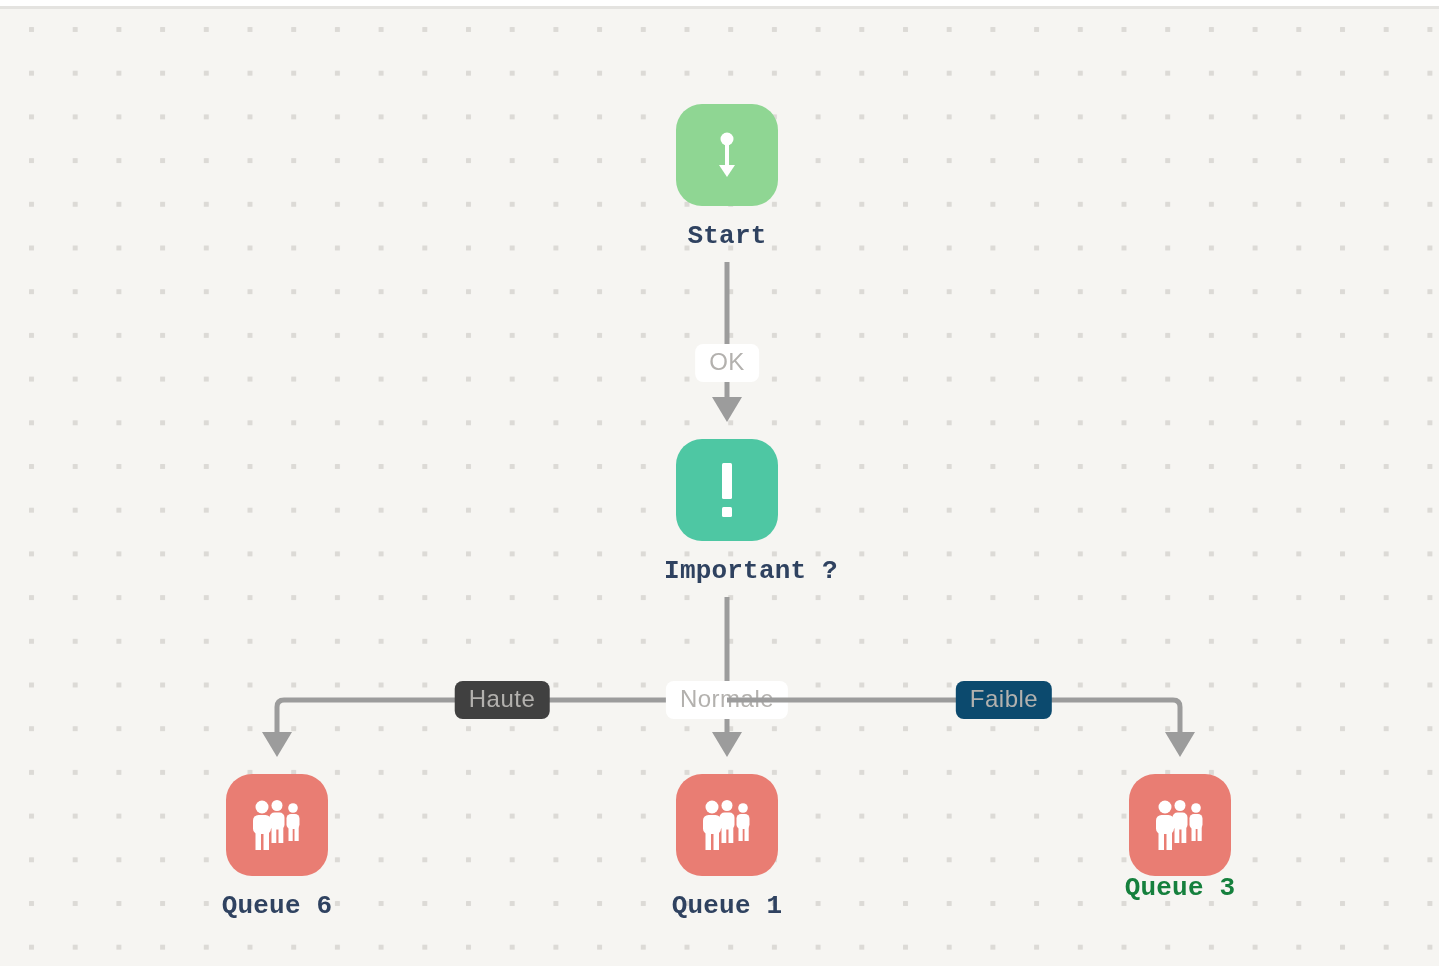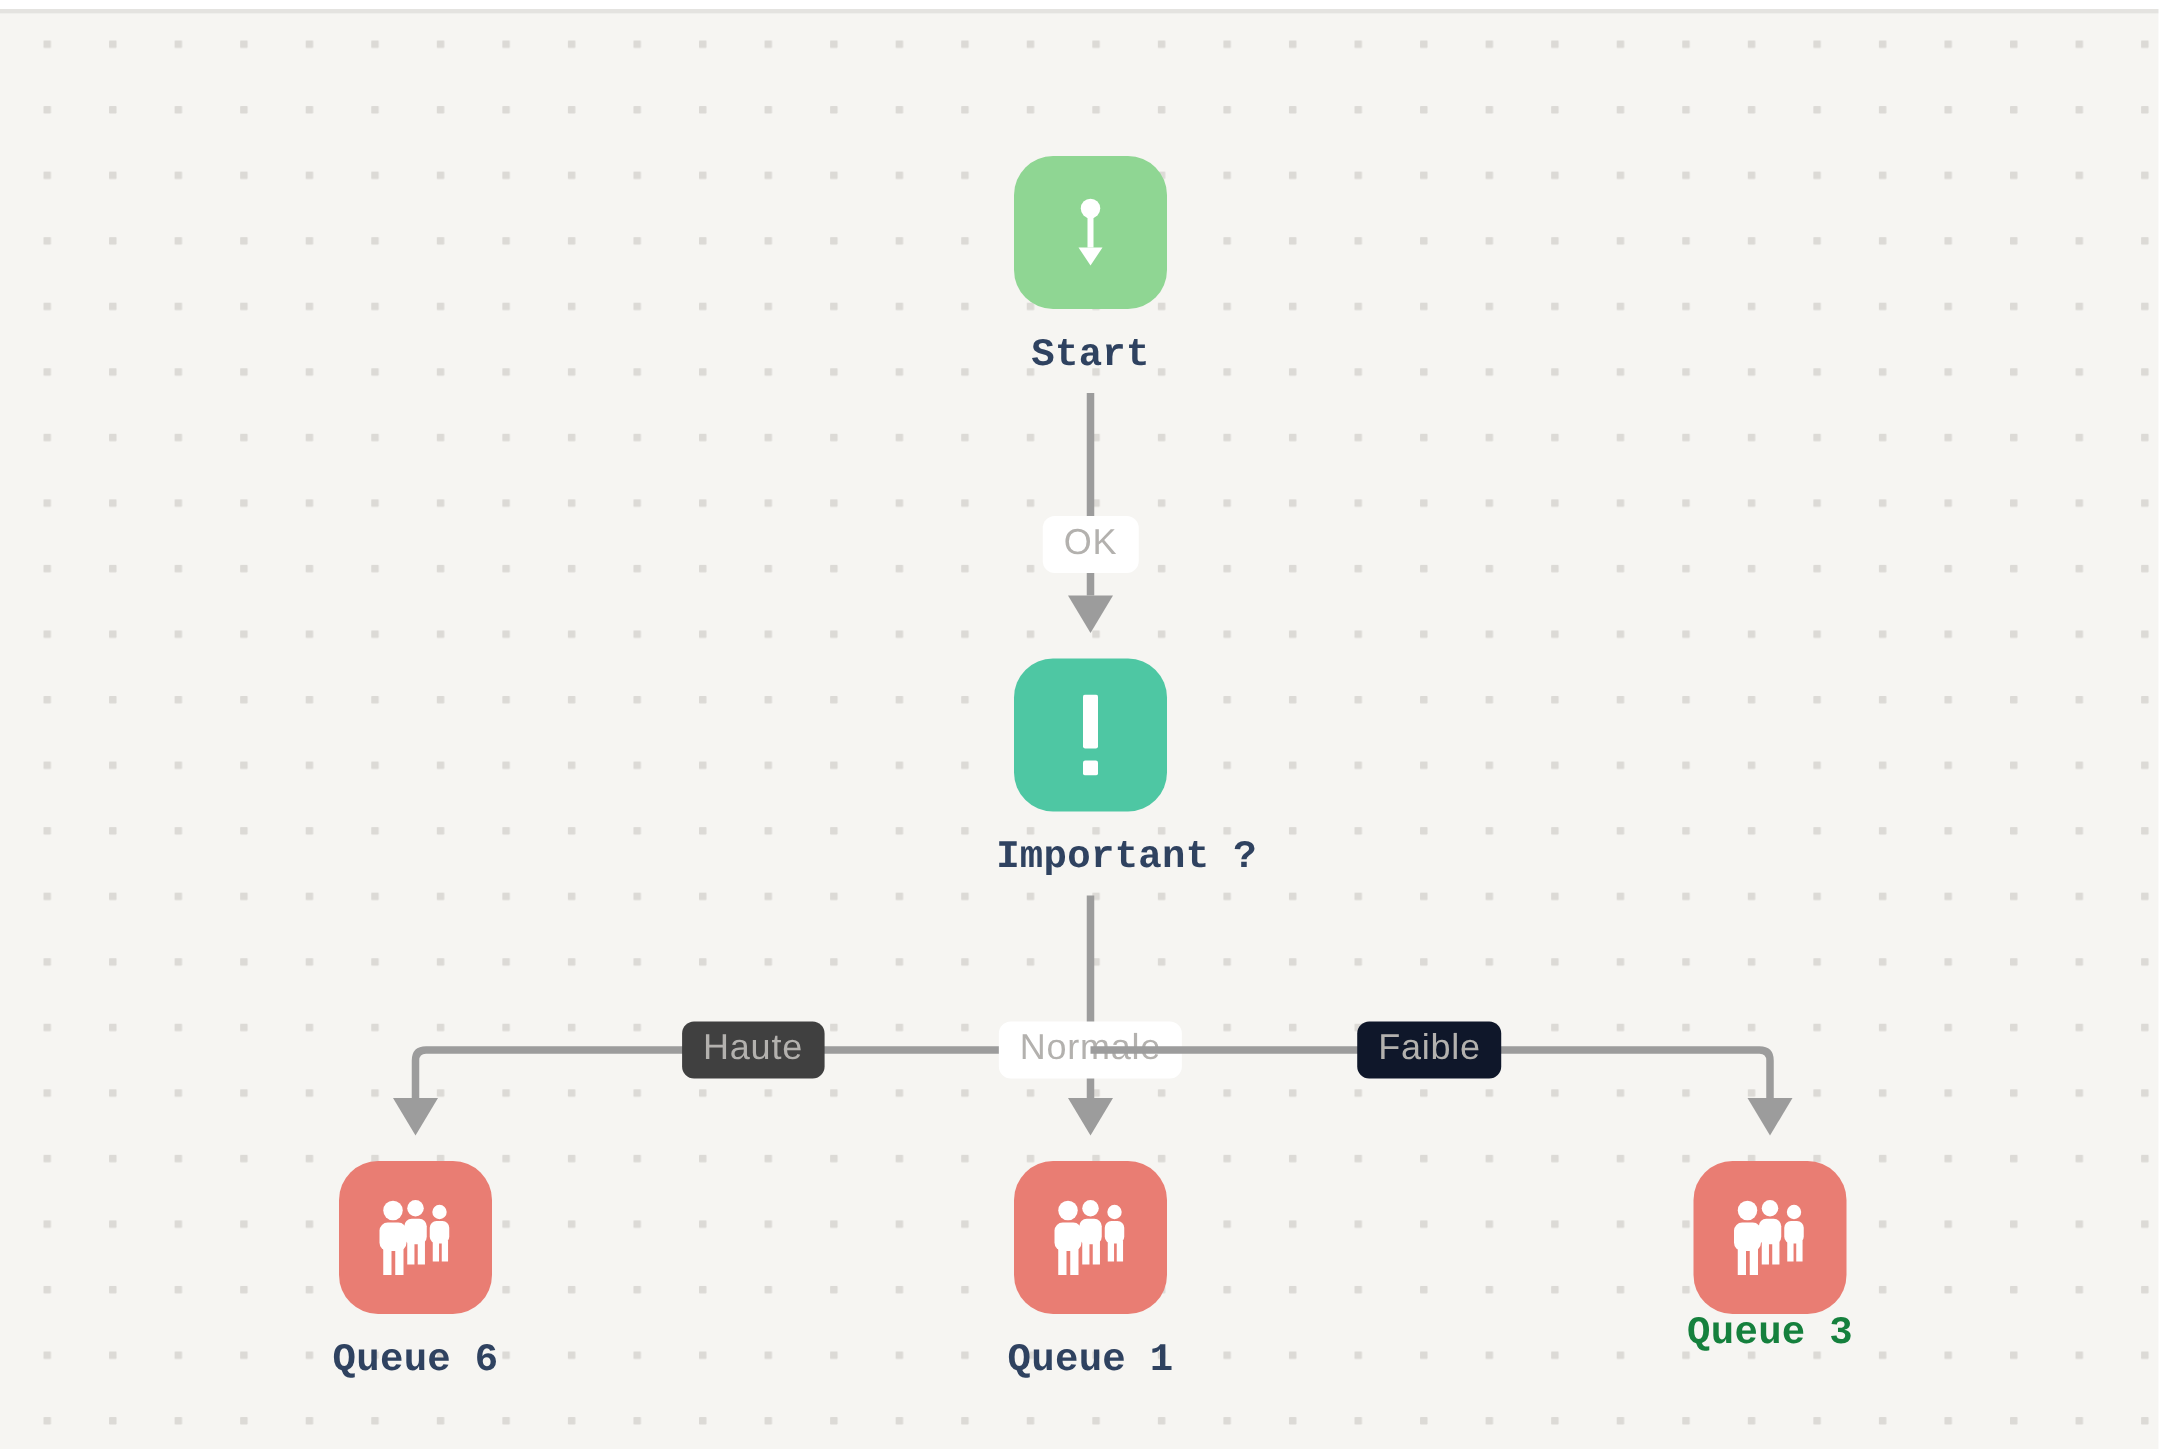--- a/index.html
+++ b/index.html
@@ -118,21 +118,21 @@
 
   <div class="edge-badge" style="left: 502px; top: 700px; color: rgb(179, 177, 174); background-color: #404040;">Haute</div>
 
   <div class="edge-badge" style="left: 727px; top: 700px; color: rgb(179, 177, 174); background-color: rgb(255, 255, 255);">Normale</div>
 
   <svg class="edges-layer over" viewBox="0 0 1444 966" xmlns="http://www.w3.org/2000/svg" style="color: rgb(156, 156, 156);">
     <path d="M727 700 H1173 Q1180 700 1180 707 V733"></path>
     <polygon points="1180,757 1165,732 1195,732"></polygon>
   </svg>
 
-  <div class="edge-badge top-layer" style="left: 953px; top: 700px; color: rgb(179, 177, 174); background-color: #0f172a;">Faible</div>
+  <div class="edge-badge top-layer" style="left: 1004px; top: 700px; color: rgb(179, 177, 174); background-color: #0c4a6e;">Faible</div>
 
   <div class="node" style="left: 676px; top: 104px; background-color: rgb(143, 214, 147);">
     <span class="icon">
       <svg width="34" height="48" viewBox="0 0 34 48" xmlns="http://www.w3.org/2000/svg">
         <circle cx="17" cy="8" r="6.5" fill="#fff"></circle>
         <rect x="15" y="12" width="4" height="22" fill="#fff"></rect>
         <polygon points="17,46 9,34 25,34" fill="#fff"></polygon>
       </svg>
     </span>
   </div>

